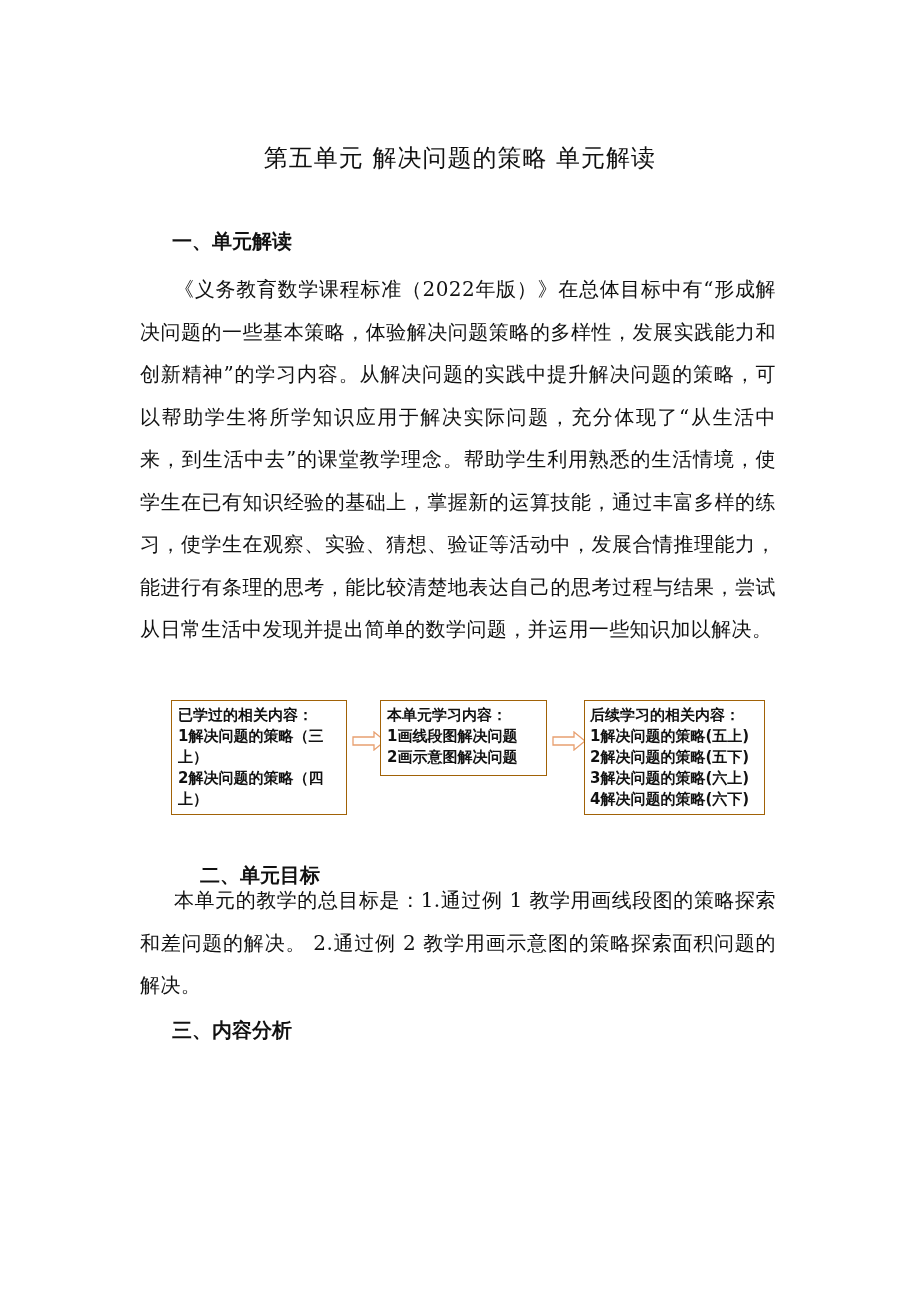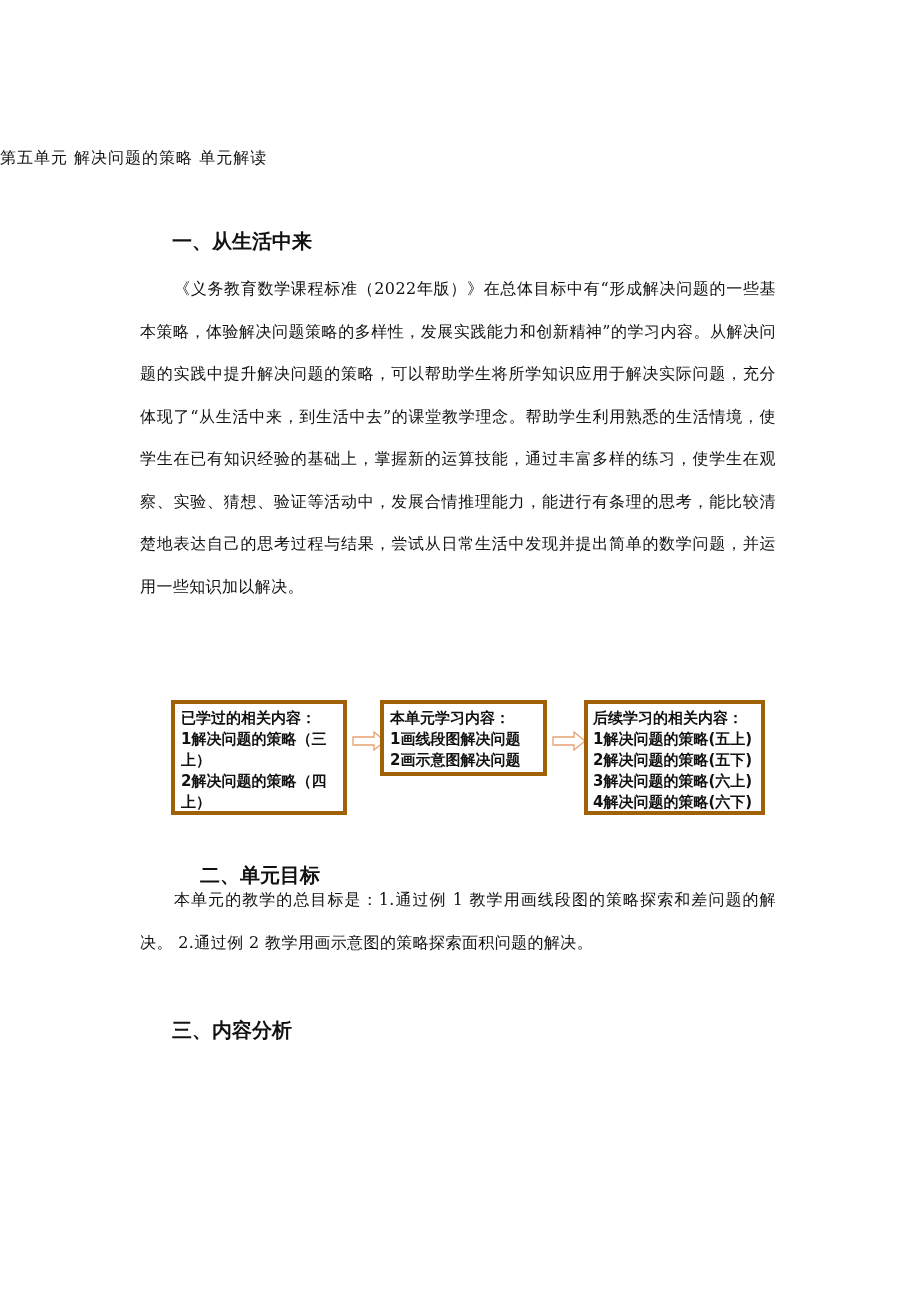--- a/index.html
+++ b/index.html
@@ -1,38 +1,38 @@
 <!DOCTYPE html>
 <html><head>
   <meta charset="utf-8">
   <style>
     html, body { margin: 0; padding: 0; background: #ffffff; }
     body { width: 920px; height: 1302px; position: relative; overflow: hidden;
            font-family: "DejaVu Serif", "Liberation Serif", serif; color: #111; }
     .page { position: absolute; left: 0; top: 0; width: 920px; height: 1302px; }
-    .title { position: absolute; left: 0; width: 920px; top: 140px; text-align: left;
-             font-family: "DejaVu Sans", "Liberation Sans", sans-serif; font-size: 16px; line-height: 36px; letter-spacing: 1px; }
+    .title { position: absolute; left: 0; width: 920px; top: 140px; text-align: center;
+             font-family: "DejaVu Sans", "Liberation Sans", sans-serif; font-size: 24px; line-height: 36px; letter-spacing: 1px; }
     .heading { position: absolute; left: 172px; font-family: "DejaVu Sans", "Liberation Sans", sans-serif;
                font-weight: bold; font-size: 20px; line-height: 30px; }
-    .para { position: absolute; left: 140px; width: 636px; font-size: 16px; line-height: 42.5px;
+    .para { position: absolute; left: 140px; width: 636px; font-size: 20px; line-height: 42.5px;
             text-indent: 34px; text-align: justify; letter-spacing: 0.4px; }
-    .box { position: absolute; border: 4px solid #a16207; background: #fff;
+    .box { position: absolute; border: 1px solid #a16207; background: #fff;
            font-family: "DejaVu Sans", "Liberation Sans", sans-serif; font-weight: bold;
            font-size: 15px; line-height: 21px; padding: 4px 6px; box-sizing: border-box; }
     .box .line { display: block; }
     .arrow { position: absolute; width: 34px; height: 20px; }
   </style>
 </head>
 <body>
 
 <div class="page">
 
   <div class="title">第五单元  解决问题的策略  单元解读</div>
 
-  <div class="heading" style="top:226px;">一、从生活中来</div>
+  <div class="heading" style="top:226px;">一、单元解读</div>
   <div class="para" style="top:268px;">《义务教育数学课程标准（2022年版）》在总体目标中有“形成解决问题的一些基本策略，体验解决问题策略的多样性，发展实践能力和创新精神”的学习内容。从解决问题的实践中提升解决问题的策略，可以帮助学生将所学知识应用于解决实际问题，充分体现了“从生活中来，到生活中去”的课堂教学理念。帮助学生利用熟悉的生活情境，使学生在已有知识经验的基础上，掌握新的运算技能，通过丰富多样的练习，使学生在观察、实验、猜想、验证等活动中，发展合情推理能力，能进行有条理的思考，能比较清楚地表达自己的思考过程与结果，尝试从日常生活中发现并提出简单的数学问题，并运用一些知识加以解决。</div>
 
   <div>
     <div class="box" style="left:171px; top:700px; width:176px; height:115px;">
       <span class="line">已学过的相关内容：</span>
       <span class="line">1解决问题的策略（三</span>
       <span class="line">上）</span>
       <span class="line">2解决问题的策略（四</span>
       <span class="line">上）</span>
     </div>

